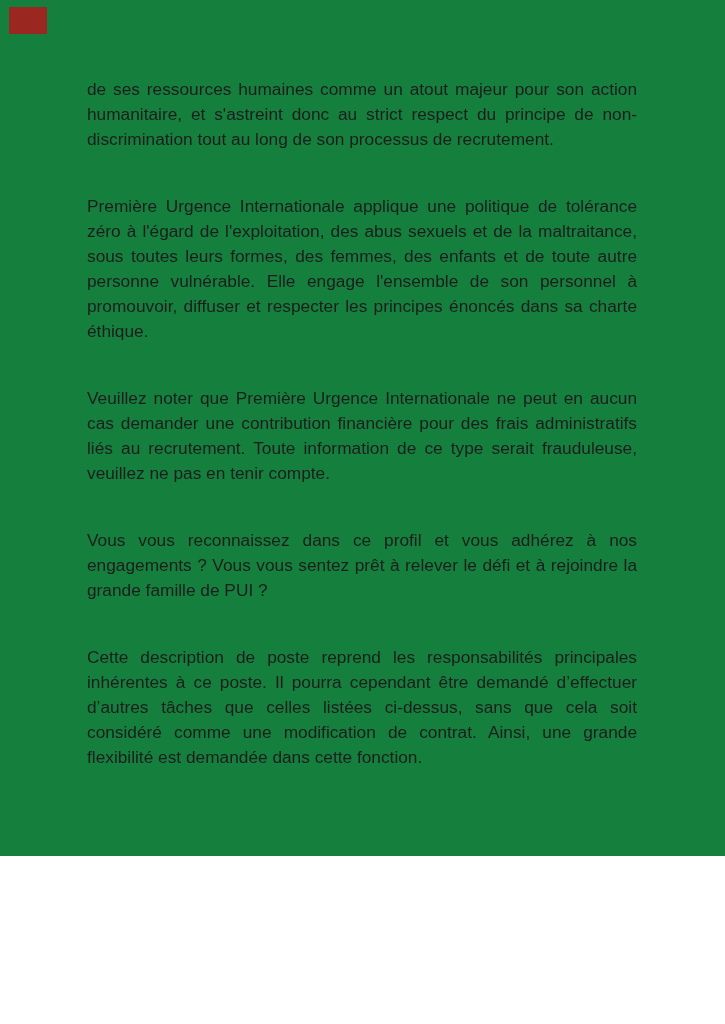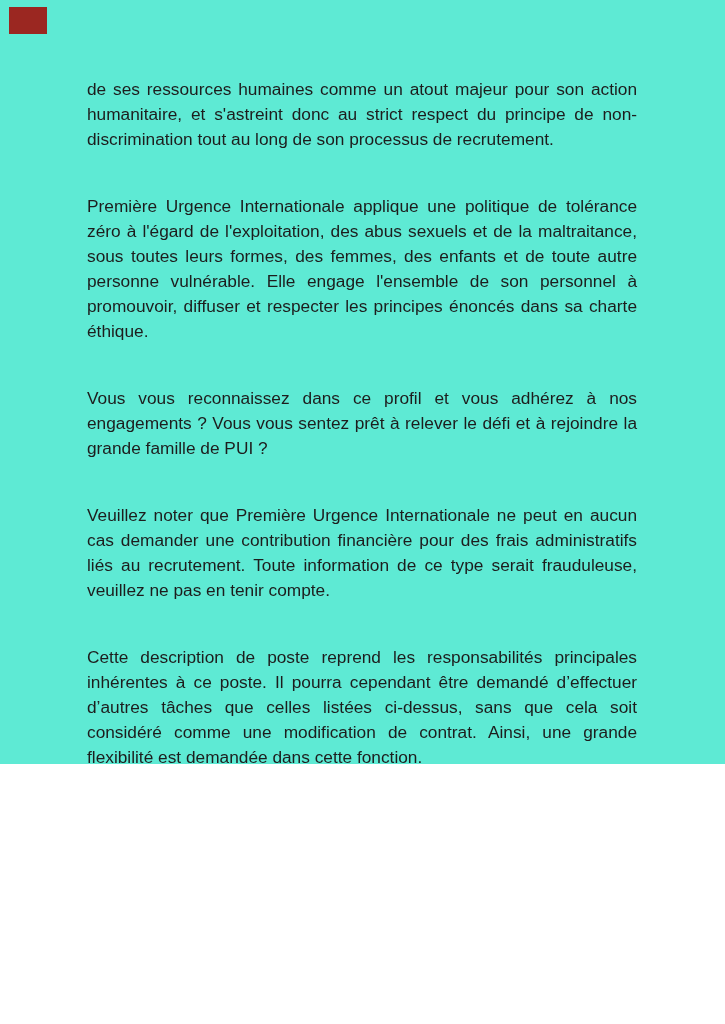--- a/index.html
+++ b/index.html
@@ -4,22 +4,22 @@
 <title>JOB INFO — Page 8</title>
 <style>
   html, body {
     margin: 0;
     padding: 0;
     background: #ffffff;
   }
   .page {
     position: relative;
     width: 725px;
-    height: 764px;
-    background: #5eead4;
+    height: 856px;
+    background: #15803d;
     overflow: hidden;
     font-family: "Liberation Sans", "DejaVu Sans", sans-serif;
     color: #1d1d1d;
   }
   .corner-mark {
     position: absolute;
     left: 9px;
     width: 38px;
     height: 27px;
   }
@@ -59,22 +59,22 @@
 <body>
 
 <div class="page">
 
   <div class="corner-mark top" style="background: rgb(155, 39, 33);"></div>
   <div class="corner-mark bottom" style="background: rgb(155, 39, 33);"></div>
 
   <div class="doc-body">
     <p>de ses ressources humaines comme un atout majeur pour son action humanitaire, et s'astreint donc au strict respect du principe de non-discrimination tout au long de son processus de recrutement.</p>
     <p>Première Urgence Internationale applique une politique de tolérance zéro à l'égard de l'exploitation, des abus sexuels et de la maltraitance, sous toutes leurs formes, des femmes, des enfants et de toute autre personne vulnérable. Elle engage l'ensemble de son personnel à promouvoir, diffuser et respecter les principes énoncés dans sa charte éthique.</p>
+    <p>Veuillez noter que Première Urgence Internationale ne peut en aucun cas demander une contribution financière pour des frais administratifs liés au recrutement. Toute information de ce type serait frauduleuse, veuillez ne pas en tenir compte.</p>
     <p>Vous vous reconnaissez dans ce profil et vous adhérez à nos engagements ? Vous vous sentez prêt à relever le défi et à rejoindre la grande famille de PUI ?</p>
-    <p>Veuillez noter que Première Urgence Internationale ne peut en aucun cas demander une contribution financière pour des frais administratifs liés au recrutement. Toute information de ce type serait frauduleuse, veuillez ne pas en tenir compte.</p>
     <p>Cette description de poste reprend les responsabilités principales inhérentes à ce poste. Il pourra cependant être demandé d’effectuer d’autres tâches que celles listées ci-dessus, sans que cela soit considéré comme une modification de contrat. Ainsi, une grande flexibilité est demandée dans cette fonction.</p>
   </div>
 
   <div class="page-footer">
     <span>JOB INFO</span>
     <span>Page 8 sur 9</span>
   </div>
 
 </div>
 

